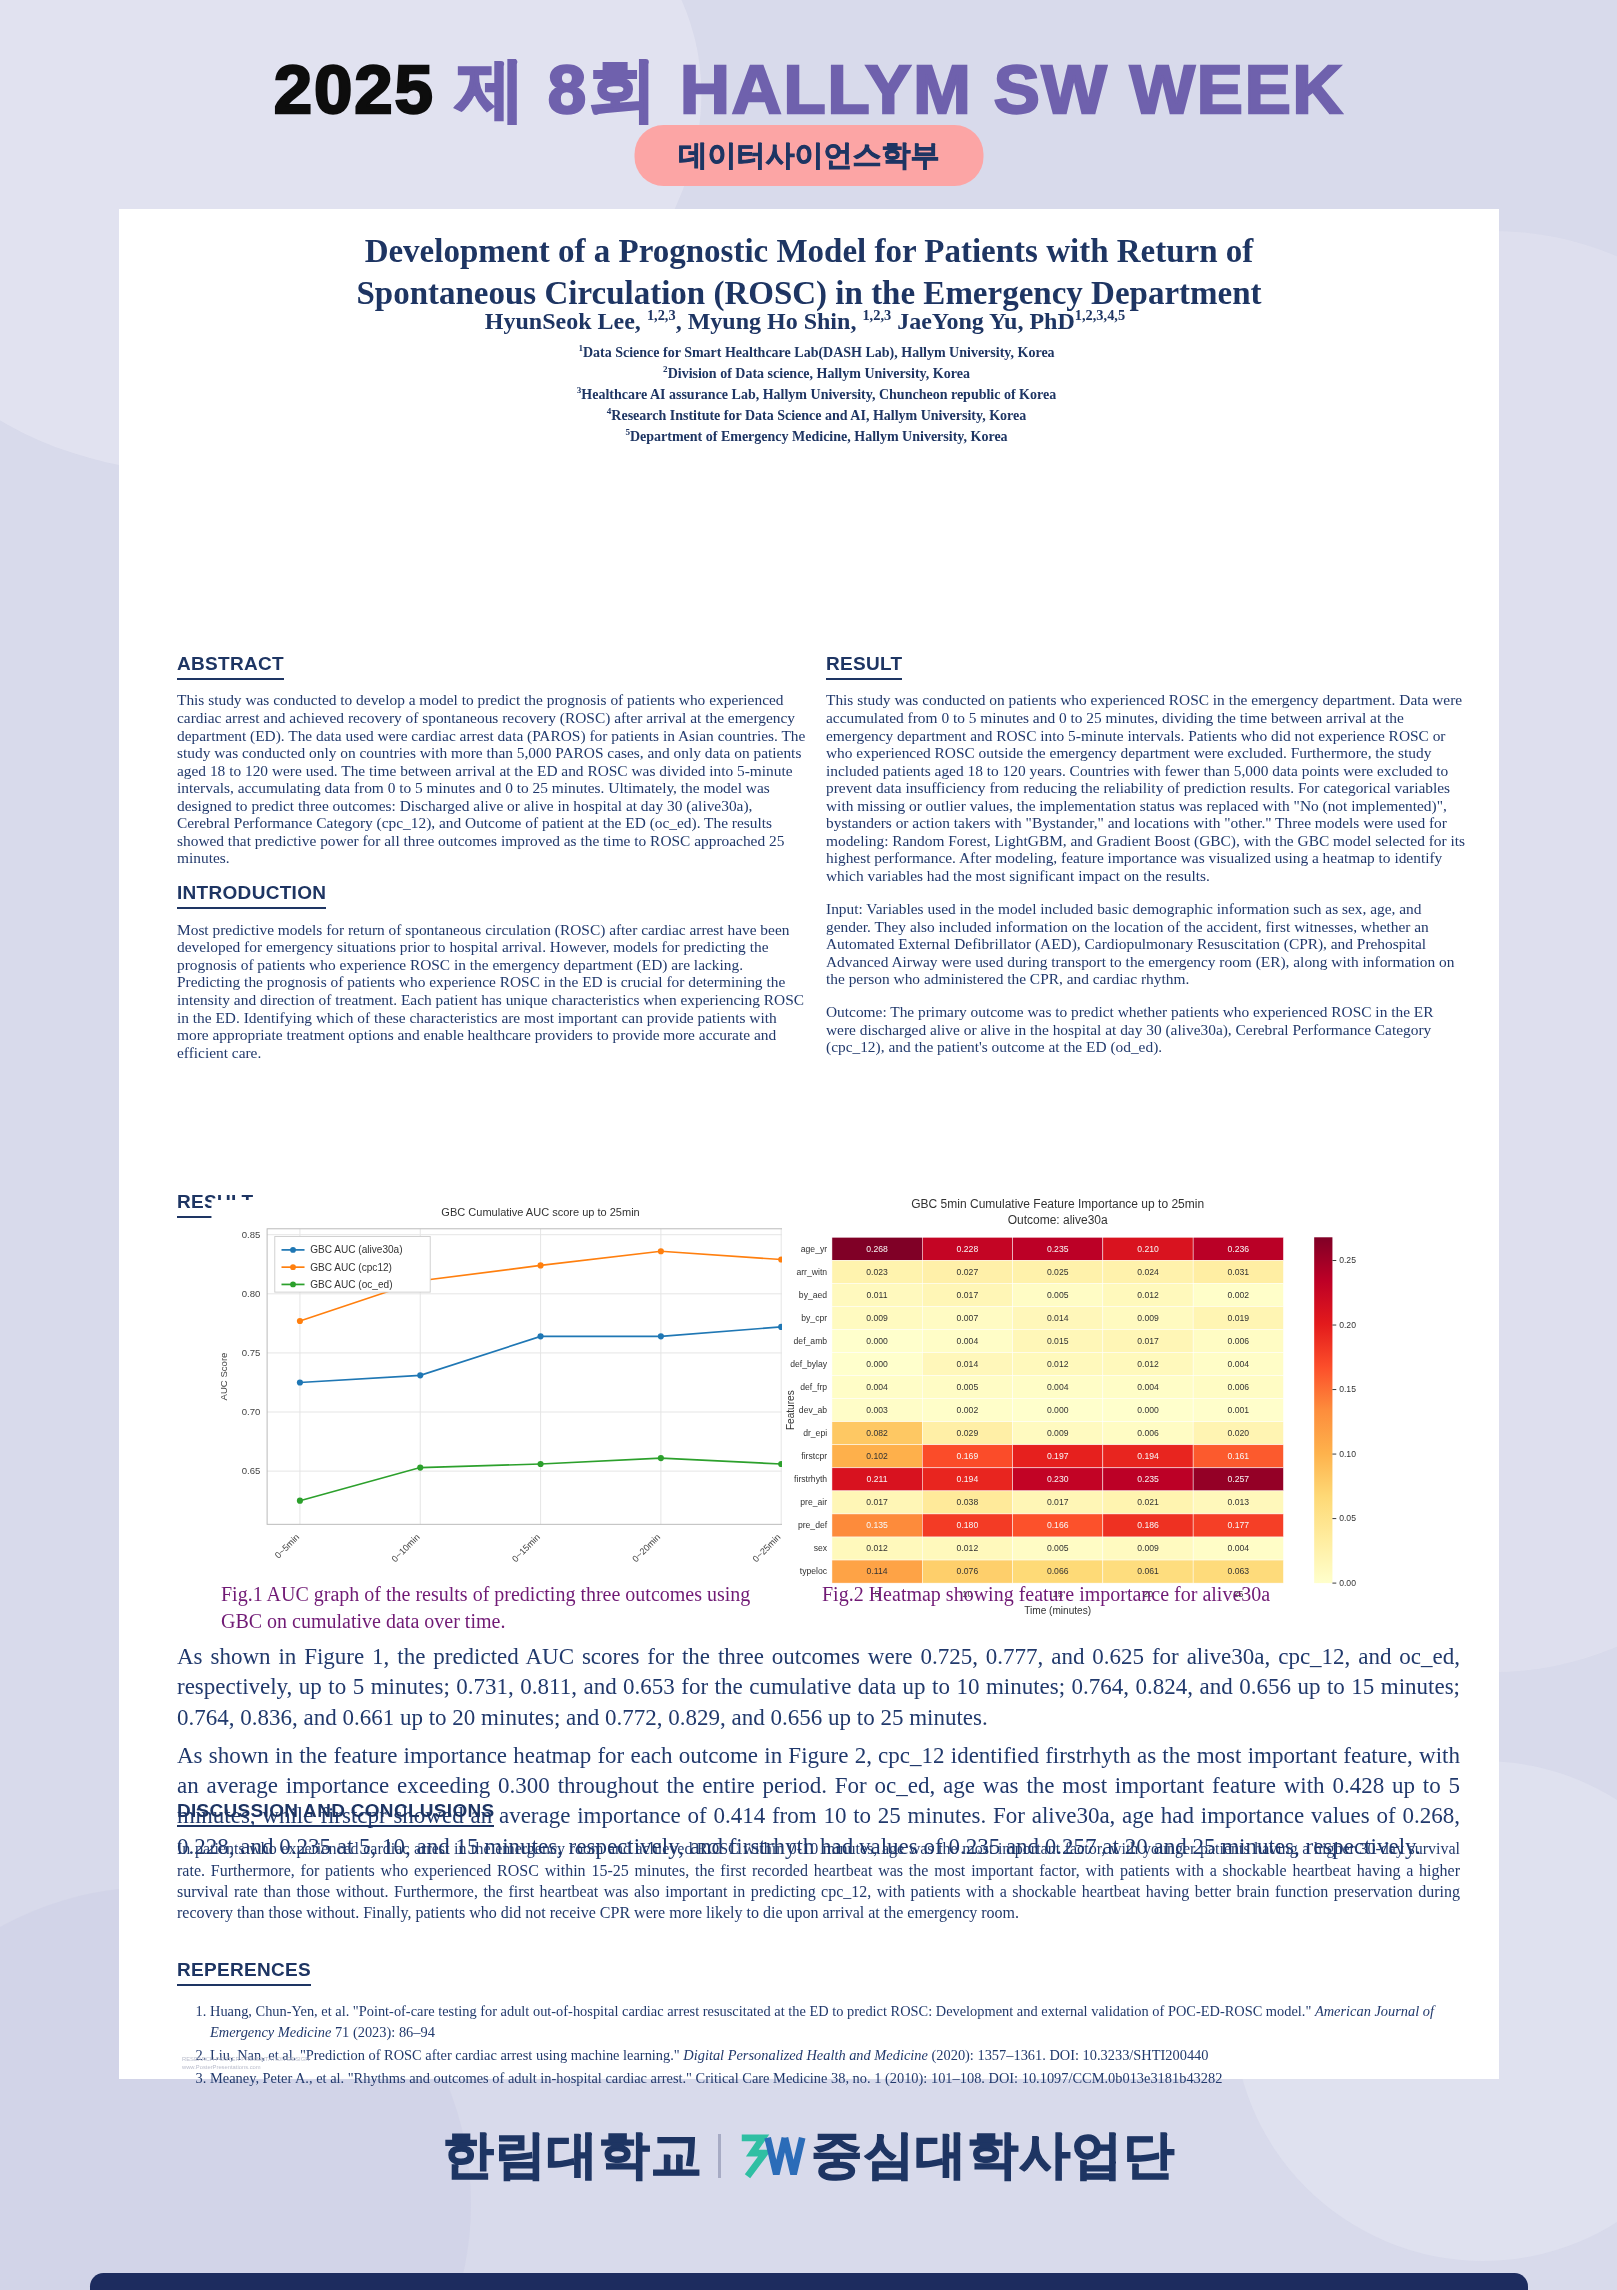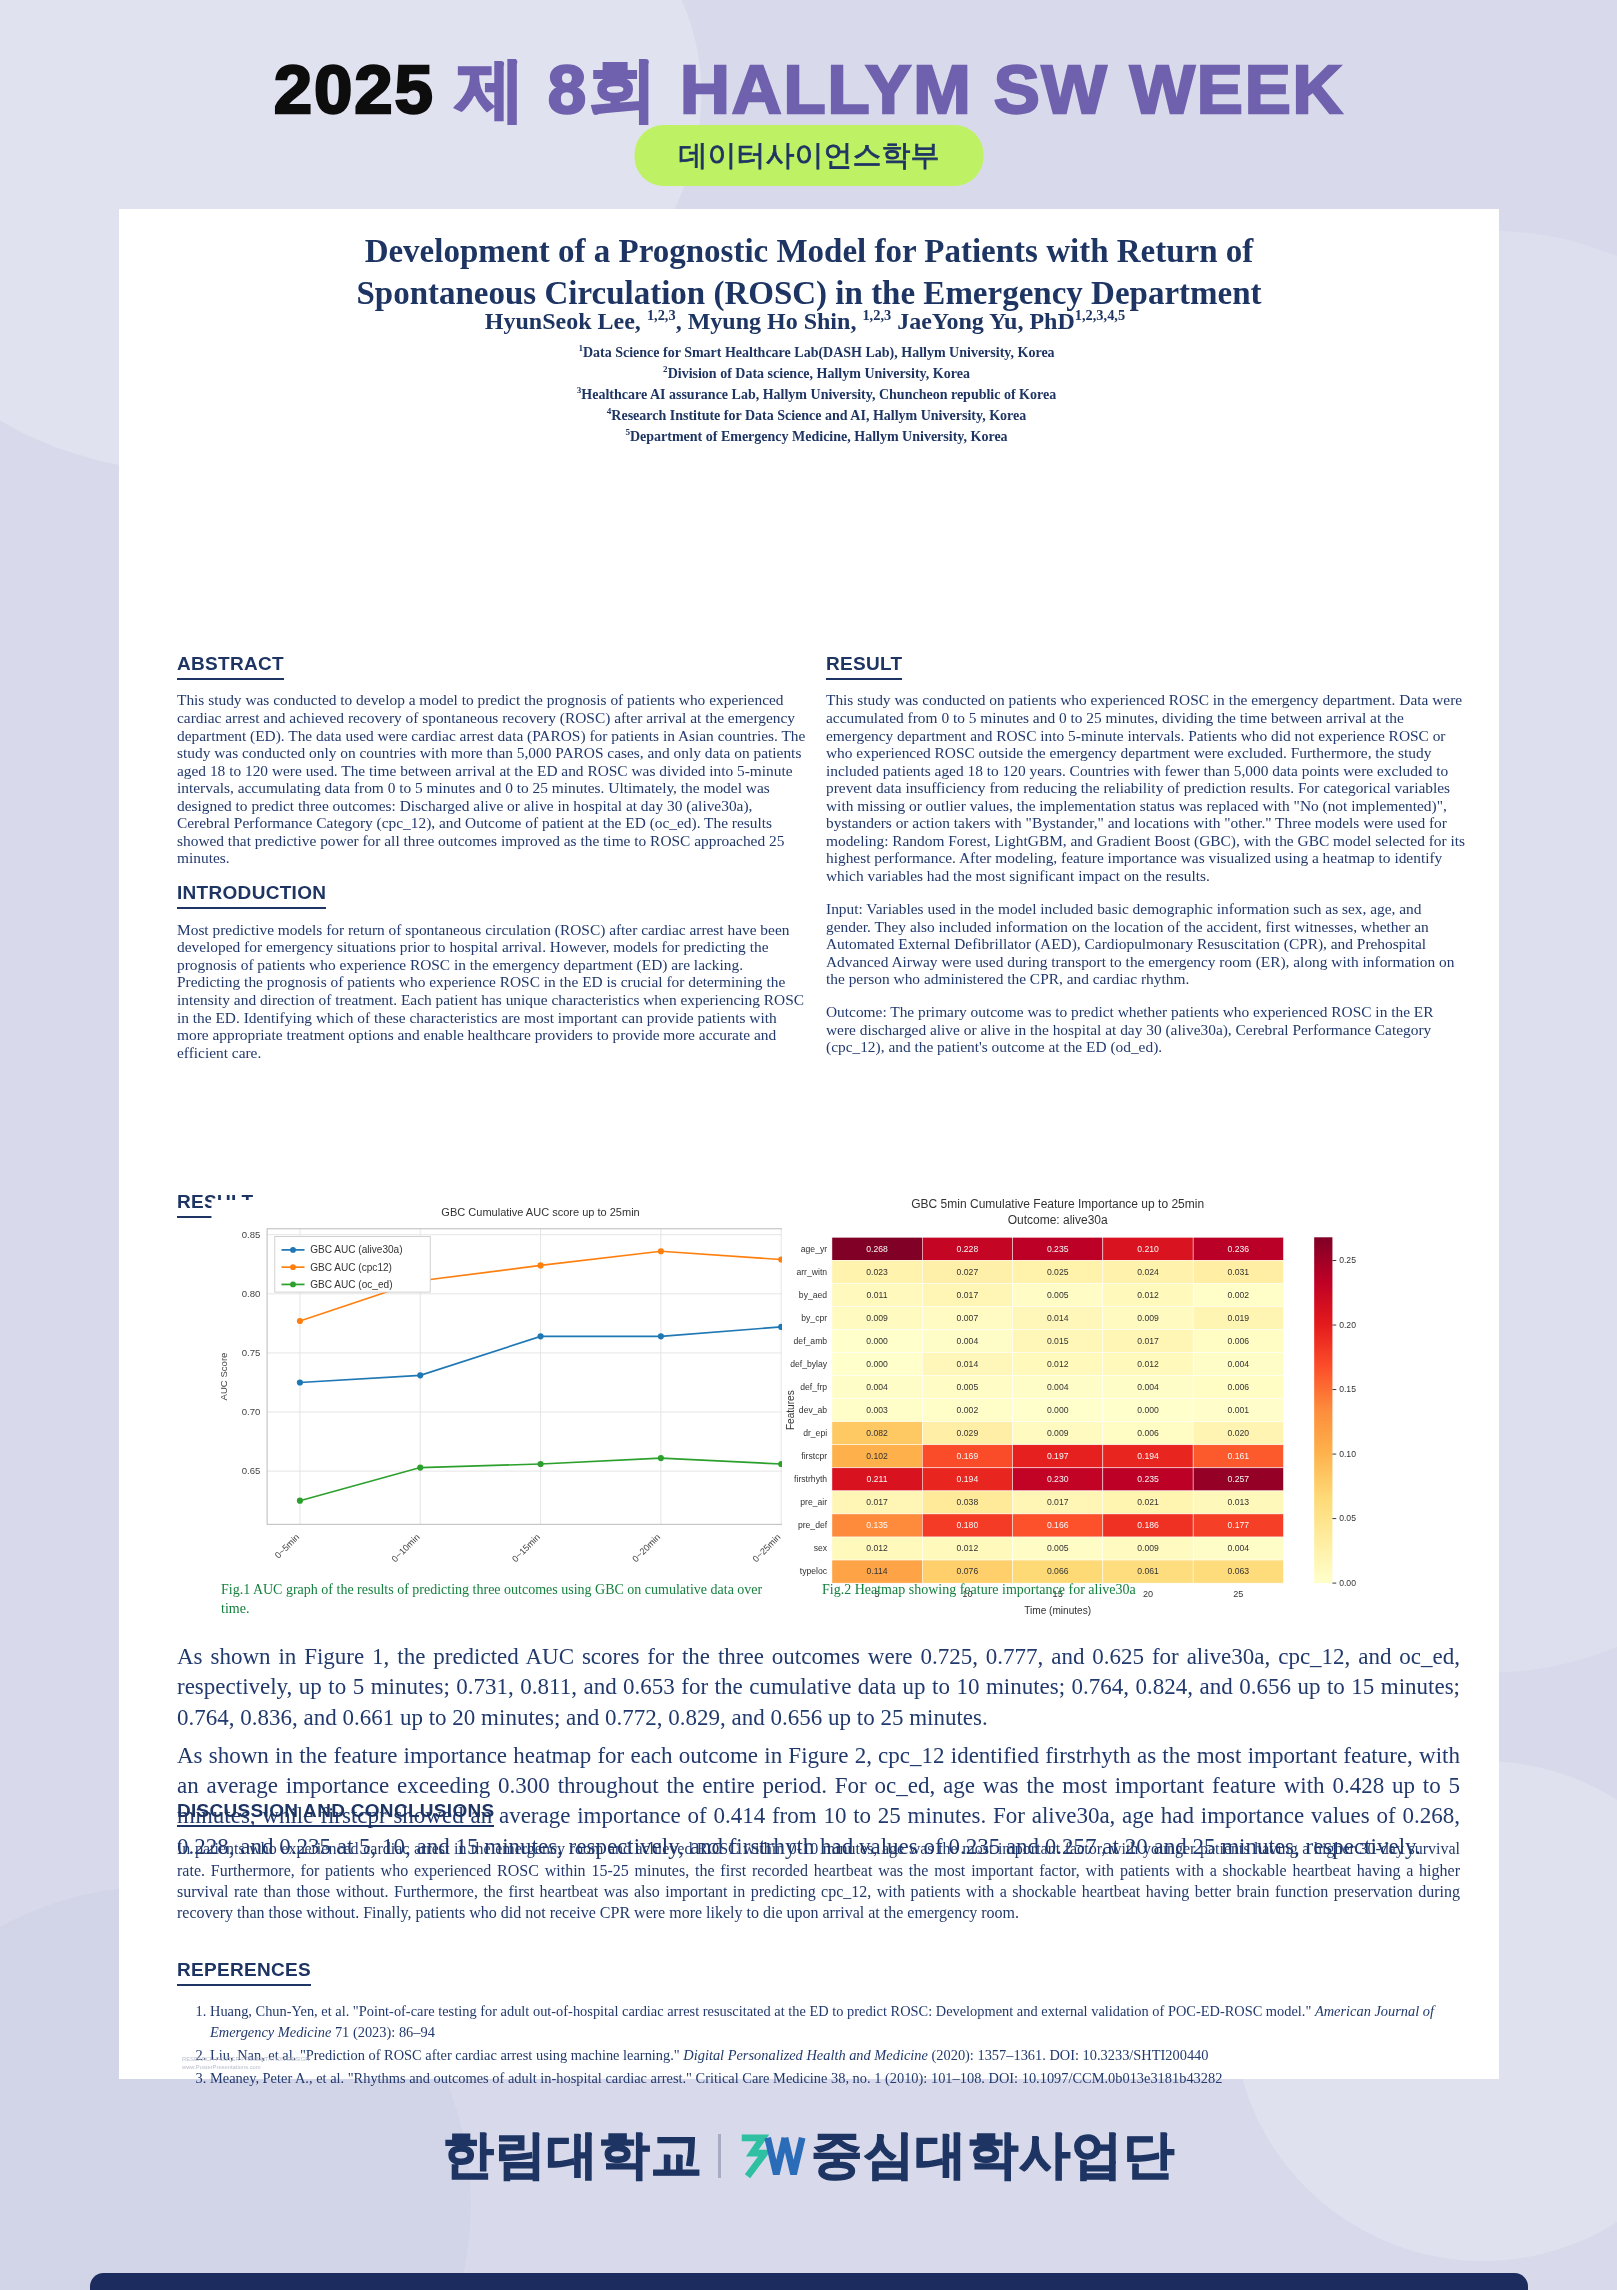--- a/index.html
+++ b/index.html
@@ -16,22 +16,22 @@
 
   .event-header{
     position:absolute;top:44px;left:0;right:0;text-align:center;
     font-family:"Liberation Sans",sans-serif;font-weight:900;font-size:69px;letter-spacing:1.9px;
   }
   .event-header .year{color:#0d0d0d;-webkit-text-stroke:2.4px #0d0d0d;}
   .event-header .rest{color:#6f61ad;-webkit-text-stroke:2.4px #6f61ad;}
 
   .dept-pill{
     position:absolute;top:125px;left:50%;transform:translateX(-50%);
-    background:#bef264;color:#1e3563;border-radius:29px;padding:10.6px 44px;
-    font-family:"Liberation Sans",sans-serif;font-weight:400;font-size:29px;
+    background:#fca5a5;color:#1e3563;border-radius:29px;padding:10.6px 44px;
+    font-family:"Liberation Sans",sans-serif;font-weight:700;font-size:29px;
     -webkit-text-stroke:0.8px #1e3563;
   }
 
   .poster{position:absolute;left:119px;top:209px;width:1380px;height:1870px;background:#ffffff;}
 
   .poster-title{
     position:absolute;top:21px;left:38px;right:38px;text-align:center;
     font-weight:700;font-size:33px;line-height:1.28;color:#1e3563;white-space:pre-line;
   }
   .authors{position:absolute;top:98px;left:0;right:8px;text-align:center;font-weight:700;font-size:24px;color:#1e3563;}
@@ -48,21 +48,21 @@
     color:#1e3563;border-bottom:2.9px solid #1e3563;padding-bottom:2.9px;
   }
   .body-text{margin:0 0 15.4px 0;font-size:15.4px;line-height:1.14;color:#21396c;}
 
   .result-heading{position:absolute;left:58px;top:982px;}
 
   .figure{position:absolute;}
   .fig1{left:92px;top:991px;width:615px;height:403px;}
   .fig2{left:663px;top:980px;width:634px;height:452px;}
 
-  .fig-caption{position:absolute;font-size:14px;line-height:1.35;color:#15803d;font-family:Liberation Serif, serif;}
+  .fig-caption{position:absolute;font-size:20px;line-height:1.35;color:#701a75;font-family:Liberation Serif, serif;}
   .cap1{left:102px;top:1372px;width:557px;}
   .cap2{left:703px;top:1372px;width:596px;}
 
   .results-text{position:absolute;left:58px;top:1433px;width:1283px;}
   .results-text p{margin:0 0 7.7px 0;font-size:23px;line-height:1.32;text-align:justify;color:#21396c;}
 
   .discussion{position:absolute;left:58px;top:1591px;width:1283px;}
   .discussion p{margin:0;font-size:16px;line-height:1.32;text-align:justify;color:#21396c;}
 
   .references{position:absolute;left:58px;top:1750px;width:1283px;}

